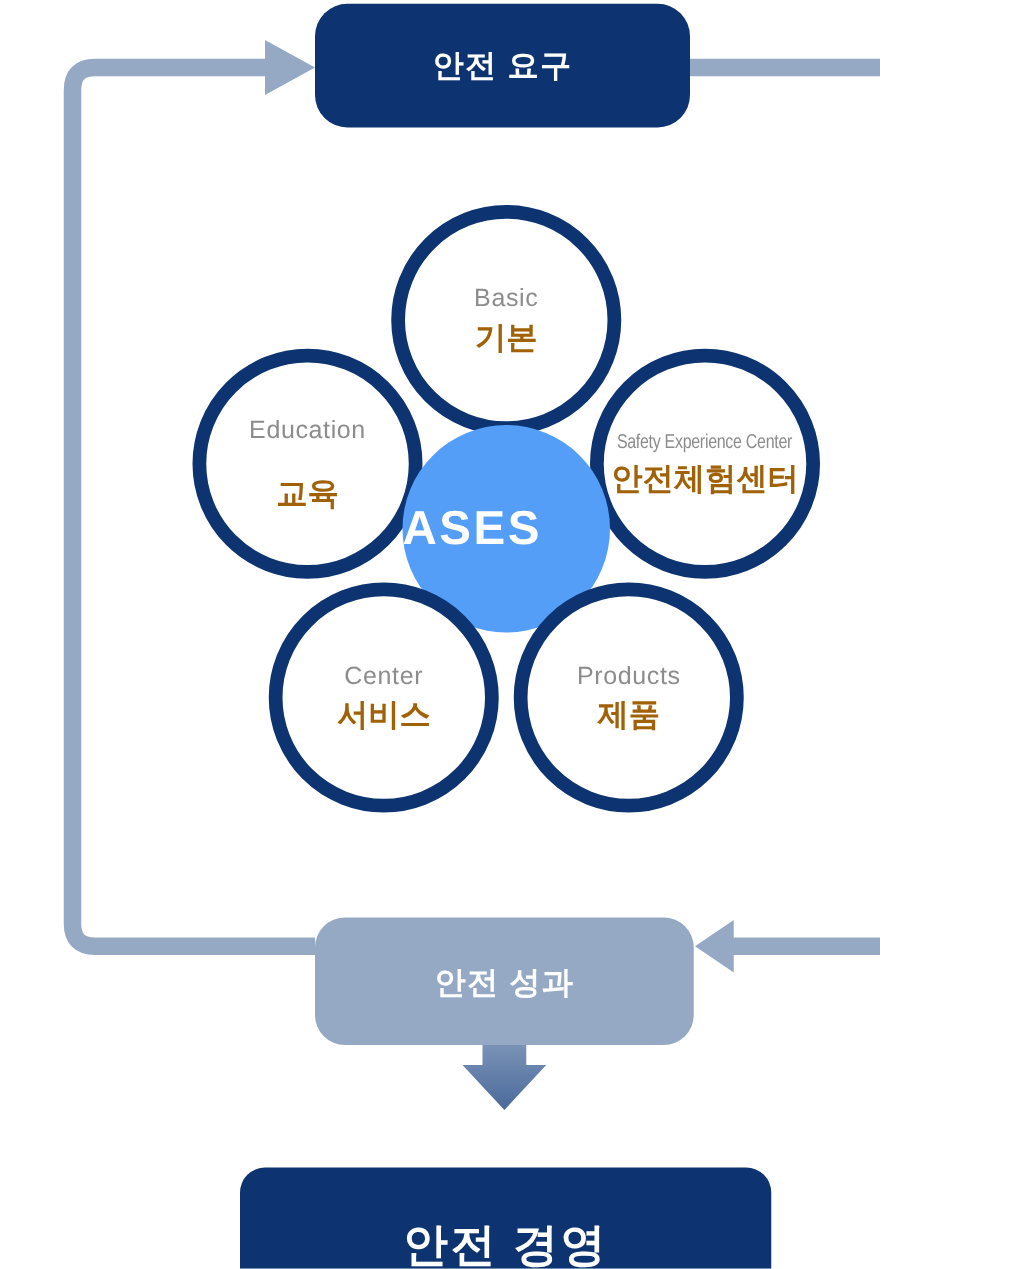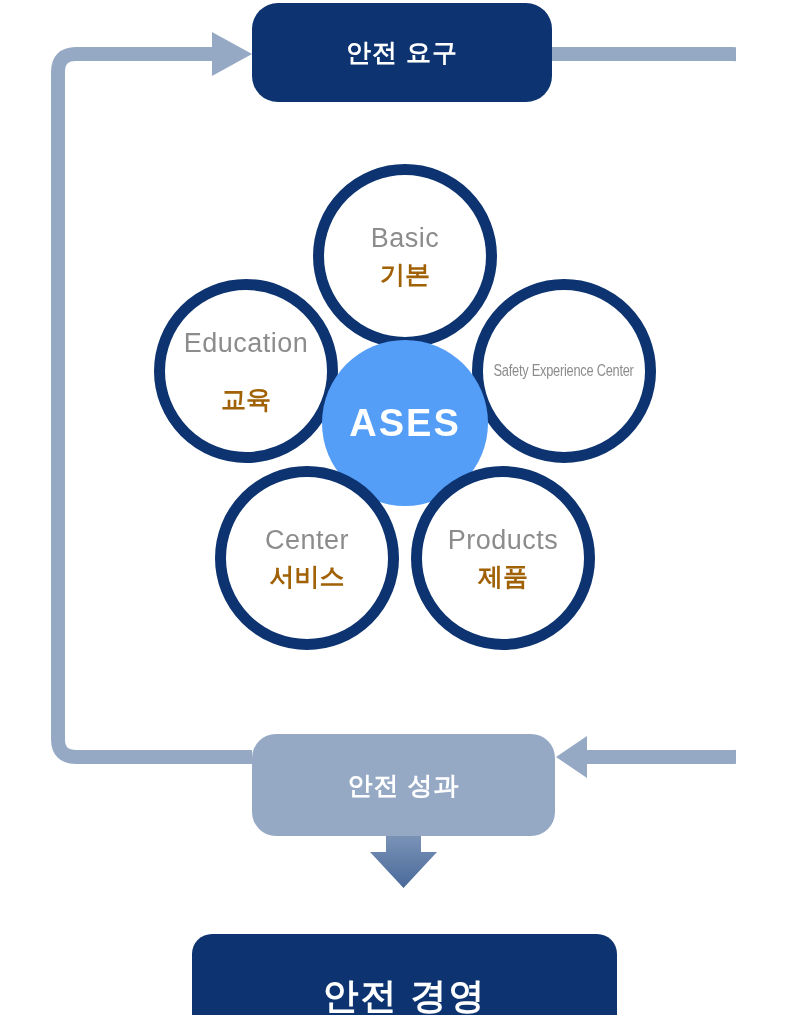--- a/index.html
+++ b/index.html
@@ -1,47 +1,46 @@
 <!DOCTYPE html>
 <html><head>
 <meta charset="utf-8">
 <style>
   html,body{margin:0;padding:0;background:#ffffff;}
   .stage{
     position:relative;width:704px;height:1015px;background:#ffffff;overflow:hidden;
     font-family:"Liberation Sans", sans-serif;
-    padding-left:32px;
   }
   svg.flow{position:absolute;left:0;top:0;z-index:0;}
   .box{
     position:absolute;display:flex;align-items:center;justify-content:center;
     color:#ffffff;font-weight:700;text-align:center;
   }
   .box-navy{background:#0D3470;}
   .box-steel{background:#95A9C5;margin-top:28px;}
   .box-top{left:252px;top:3px;width:300px;height:99px;border-radius:26px;font-size:25px;letter-spacing:1px;}
   .box-perf{left:252px;top:706px;width:303px;height:102px;border-radius:24px;font-size:25px;letter-spacing:1px;z-index:1;}
   .box-mgmt{left:192px;top:888px;width:425px;height:125px;border-radius:20px;font-size:36px;letter-spacing:2px;z-index:1;margin-top:46px;}
   .petal{
     position:absolute;width:184px;height:184px;border-radius:50%;
     background:#ffffff;border:11px solid #0D3470;box-sizing:border-box;
     display:flex;flex-direction:column;align-items:center;justify-content:center;
     text-align:center;
   }
-  .petal-en{font-size:27px;color:#8C8C8C;letter-spacing:0.5px;line-height:1.1;}
+  .petal-en{font-size:20px;color:#8C8C8C;letter-spacing:0.5px;line-height:1.1;}
   .petal-en.condensed{font-size:16px;letter-spacing:-0.3px;white-space:nowrap;transform:scaleX(0.8);transform-origin:center;}
   .petal-ko{font-size:25px;font-weight:700;color:#a16207;margin-top:7px;line-height:1.1;}
   .petal-basic{left:313px;top:164px;z-index:1;}
   .petal-education{left:154px;top:279px;z-index:1;gap:20px;}
   .petal-sec{left:472px;top:279px;z-index:1;}
   .petal-service{left:215px;top:466px;z-index:3;}
   .petal-products{left:411px;top:466px;z-index:3;}
   .ases{
     position:absolute;left:322px;top:340px;width:166px;height:166px;border-radius:50%;
-    background:#549EF8;z-index:2;display:flex;align-items:center;justify-content:center;
+    background:#549EF8;z-index:2;display:flex;align-items:center;justify-content:flex-start;
     color:#ffffff;font-size:38px;font-weight:700;letter-spacing:2px;
   }
 </style>
 </head>
 <body>
 
 <div class="stage">
 
   <svg class="flow" width="807" height="1015" viewBox="0 0 807 1015">
     <defs>
@@ -69,20 +68,21 @@
     <div class="petal-ko">기본</div>
   </div>
 
   <div class="petal petal-education">
     <div class="petal-en">Education</div>
     <div class="petal-ko">교육</div>
   </div>
 
   <div class="petal petal-sec">
     <div class="petal-en condensed">Safety Experience Center</div>
+    <div class="petal-ko">안전체험센터</div>
   </div>
 
   <div class="ases">
     <span>ASES</span>
   </div>
 
   <div class="petal petal-service">
     <div class="petal-en">Center</div>
     <div class="petal-ko">서비스</div>
   </div>

